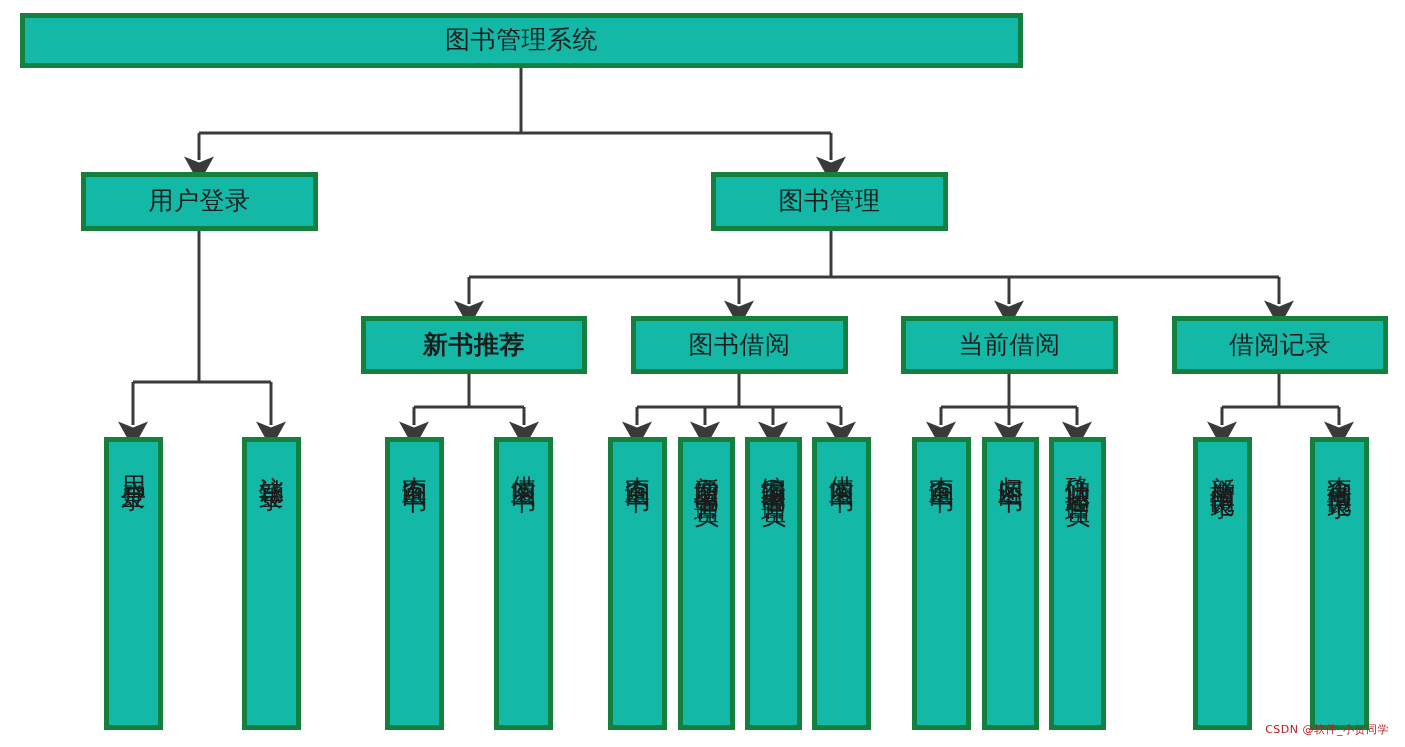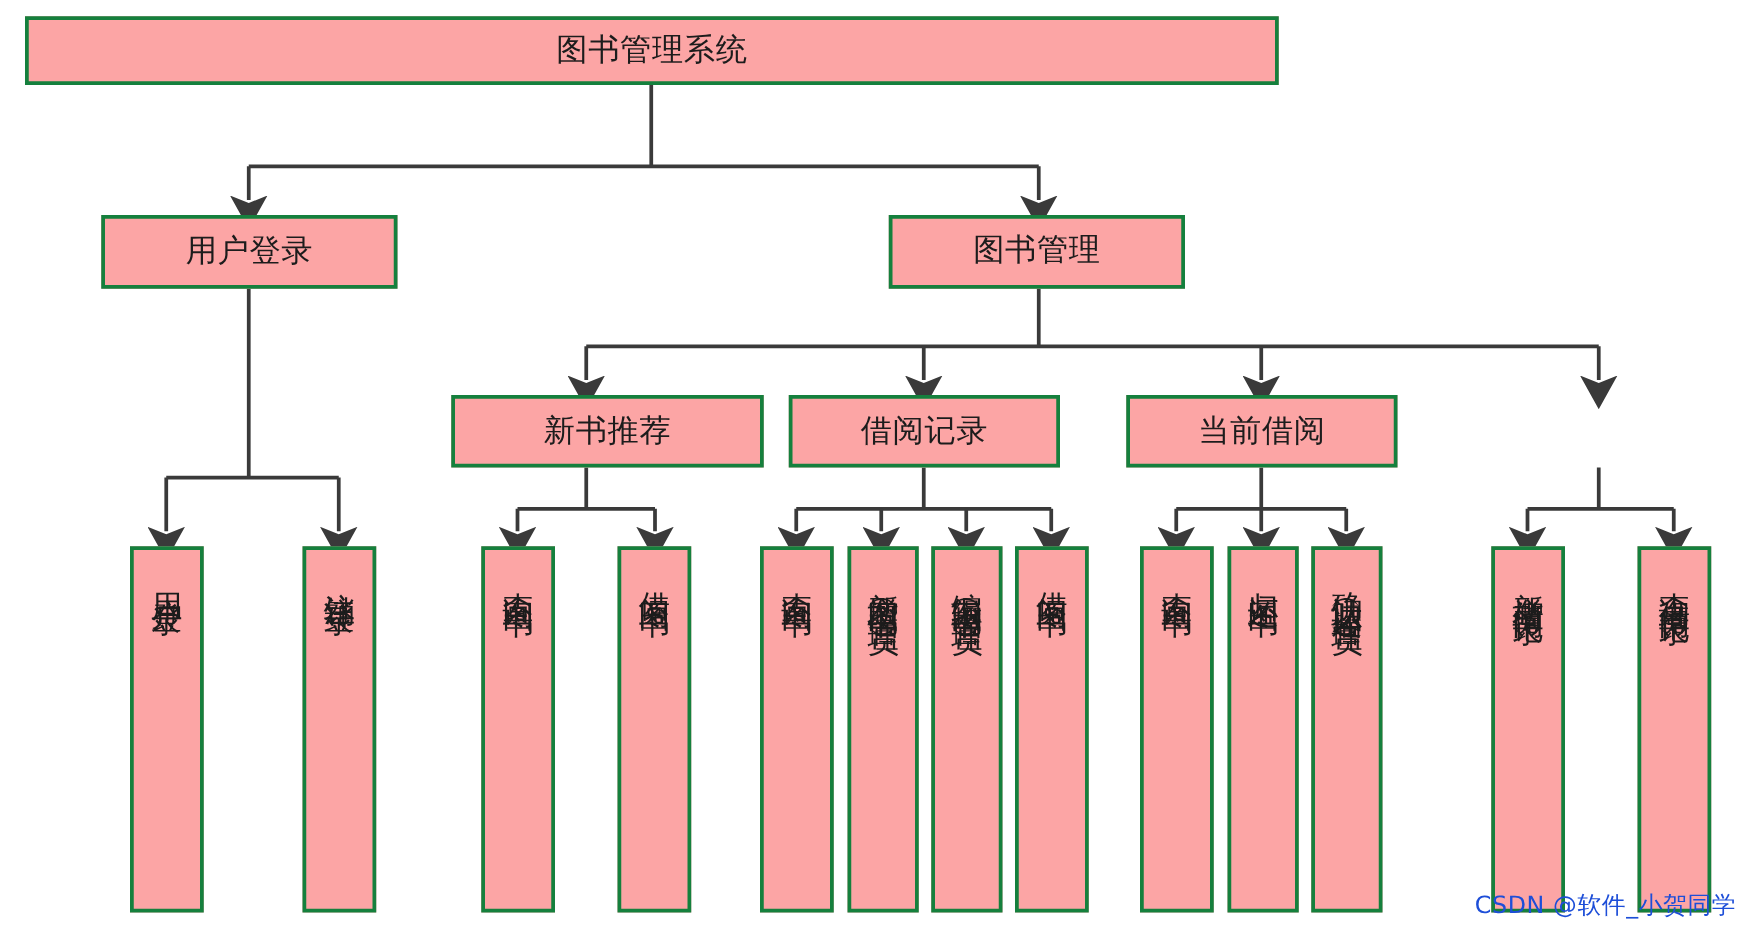--- a/index.html
+++ b/index.html
@@ -16,22 +16,22 @@
     overflow: hidden;
   }
   #edges {
     position: absolute;
     left: 0; top: 0;
     width: 1405px; height: 747px;
     pointer-events: none;
   }
   .node {
     position: absolute;
-    background: #fca5a5;
-    border: 3px solid #15803d;
+    background: #14b8a6;
+    border: 5px solid #15803d;
     display: flex;
     align-items: center;
     justify-content: center;
     color: #1c1c1c;
     z-index: 2;
   }
   .node.horiz {
     font-size: 25px;
     line-height: 1.15;
     letter-spacing: 0.5px;
@@ -52,22 +52,22 @@
     line-height: 1.0;
     white-space: nowrap;
     color: #1c1c1c;
   }
   .leaf-pad-mid { padding-top: 76px; }
   .leaf-pad-low { padding-top: 88px; }
   #watermark {
     position: absolute;
     right: 16px;
     bottom: 10px;
-    font-size: 19px;
-    color: #1d4ed8;
+    font-size: 11px;
+    color: #b91c1c;
     letter-spacing: 0.5px;
     z-index: 5;
     white-space: nowrap;
   }
 </style>
 </head>
 <body>
 
 <div id="canvas">
 
@@ -126,32 +126,35 @@
   </div>
 
   <div class="node horiz" style="left:81px; top:172px; width:237px; height:59px;">
     <span>用户登录</span>
   </div>
 
   <div class="node horiz" style="left:711px; top:172px; width:237px; height:59px;font-family:Liberation Serif, serif;">
     <span>图书管理</span>
   </div>
 
-  <div class="node horiz" style="left:361px; top:316px; width:250px; height:58px;">
+  <div class="node horiz" style="left:361px; top:316px; width:226px; height:58px;font-weight:bold;">
     <span>新书推荐</span>
   </div>
 
   <div class="node horiz" style="left:631px; top:316px; width:217px; height:58px;">
-    <span>借阅记录</span>
+    <span>图书借阅</span>
   </div>
 
   <div class="node horiz" style="left:901px; top:316px; width:217px; height:58px;text-align:center;">
     <span>当前借阅</span>
   </div>
 
+  <div class="node horiz" style="left:1172px; top:316px; width:216px; height:58px;">
+    <span>借阅记录</span>
+  </div>
 
   <div class="node leaf leaf-pad-low" style="left:104px; top:437px; width:59px; height:293px;">
     <span class="vtext">用户登录</span>
   </div>
 
   <div class="node leaf leaf-pad-low" style="left:242px; top:437px; width:59px; height:293px;">
     <span class="vtext">注销登录</span>
   </div>
 
   <div class="node leaf leaf-pad-low" style="left:385px; top:437px; width:59px; height:293px;">

